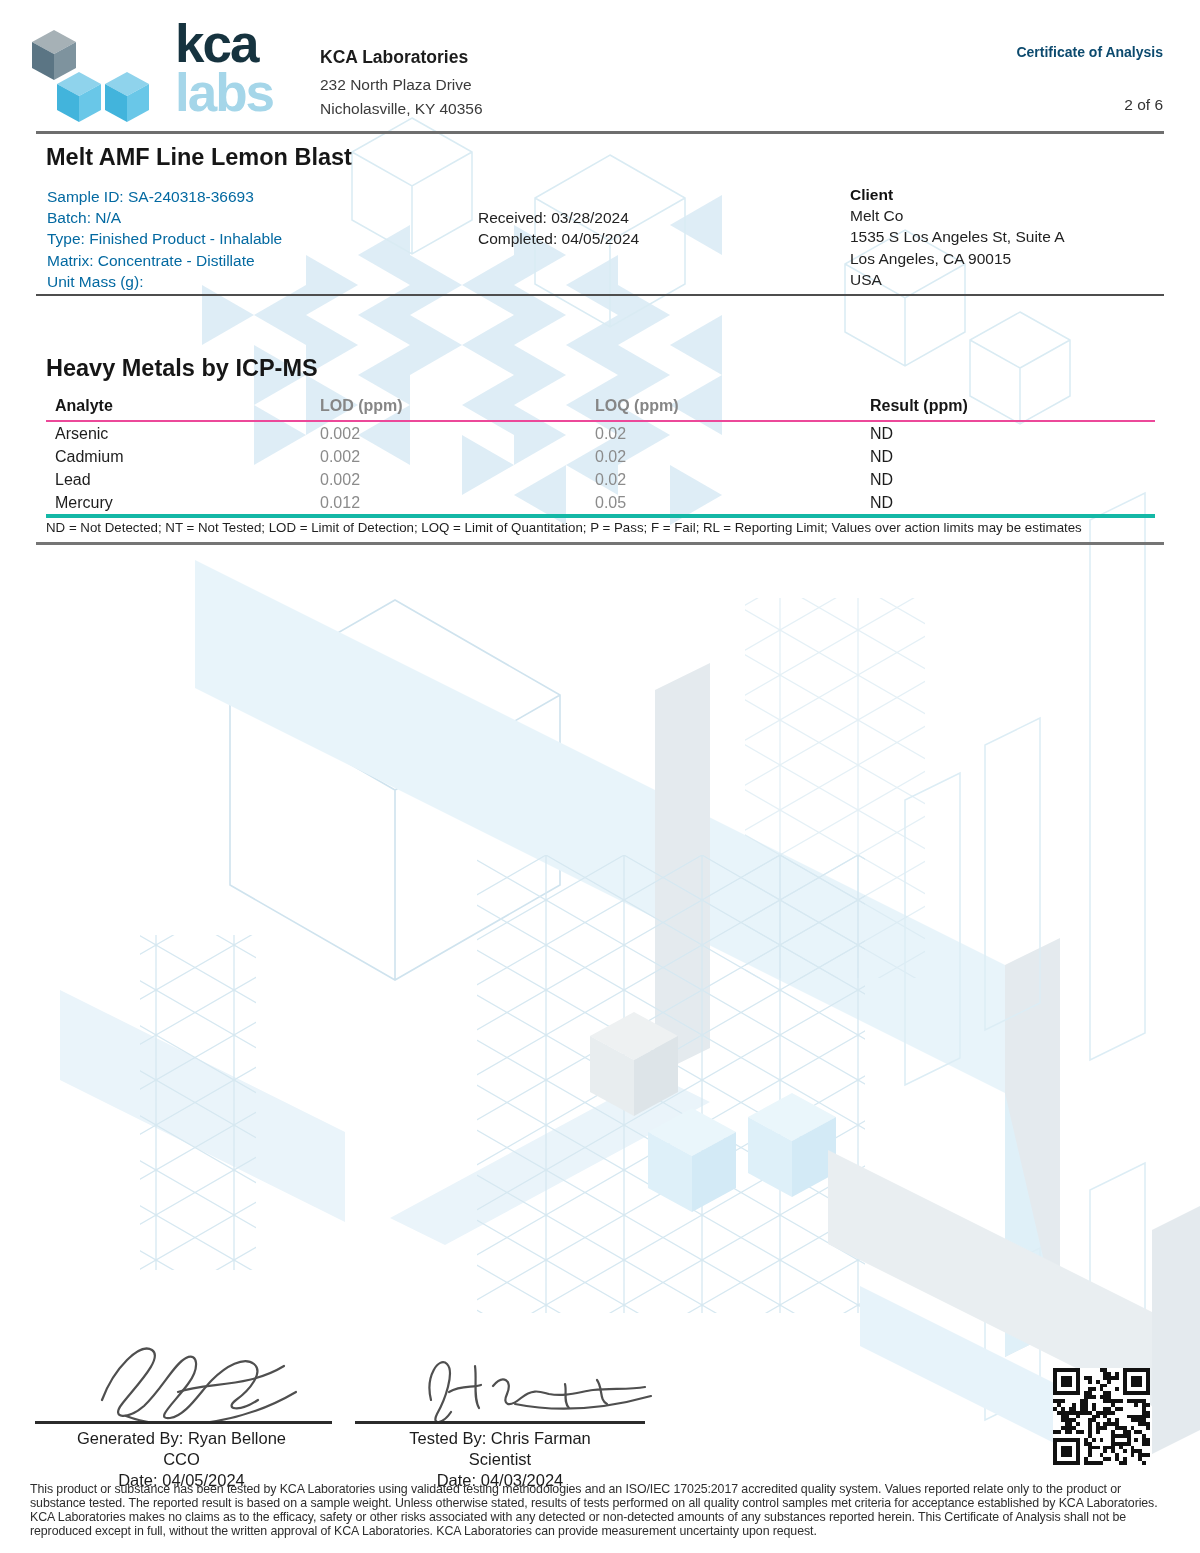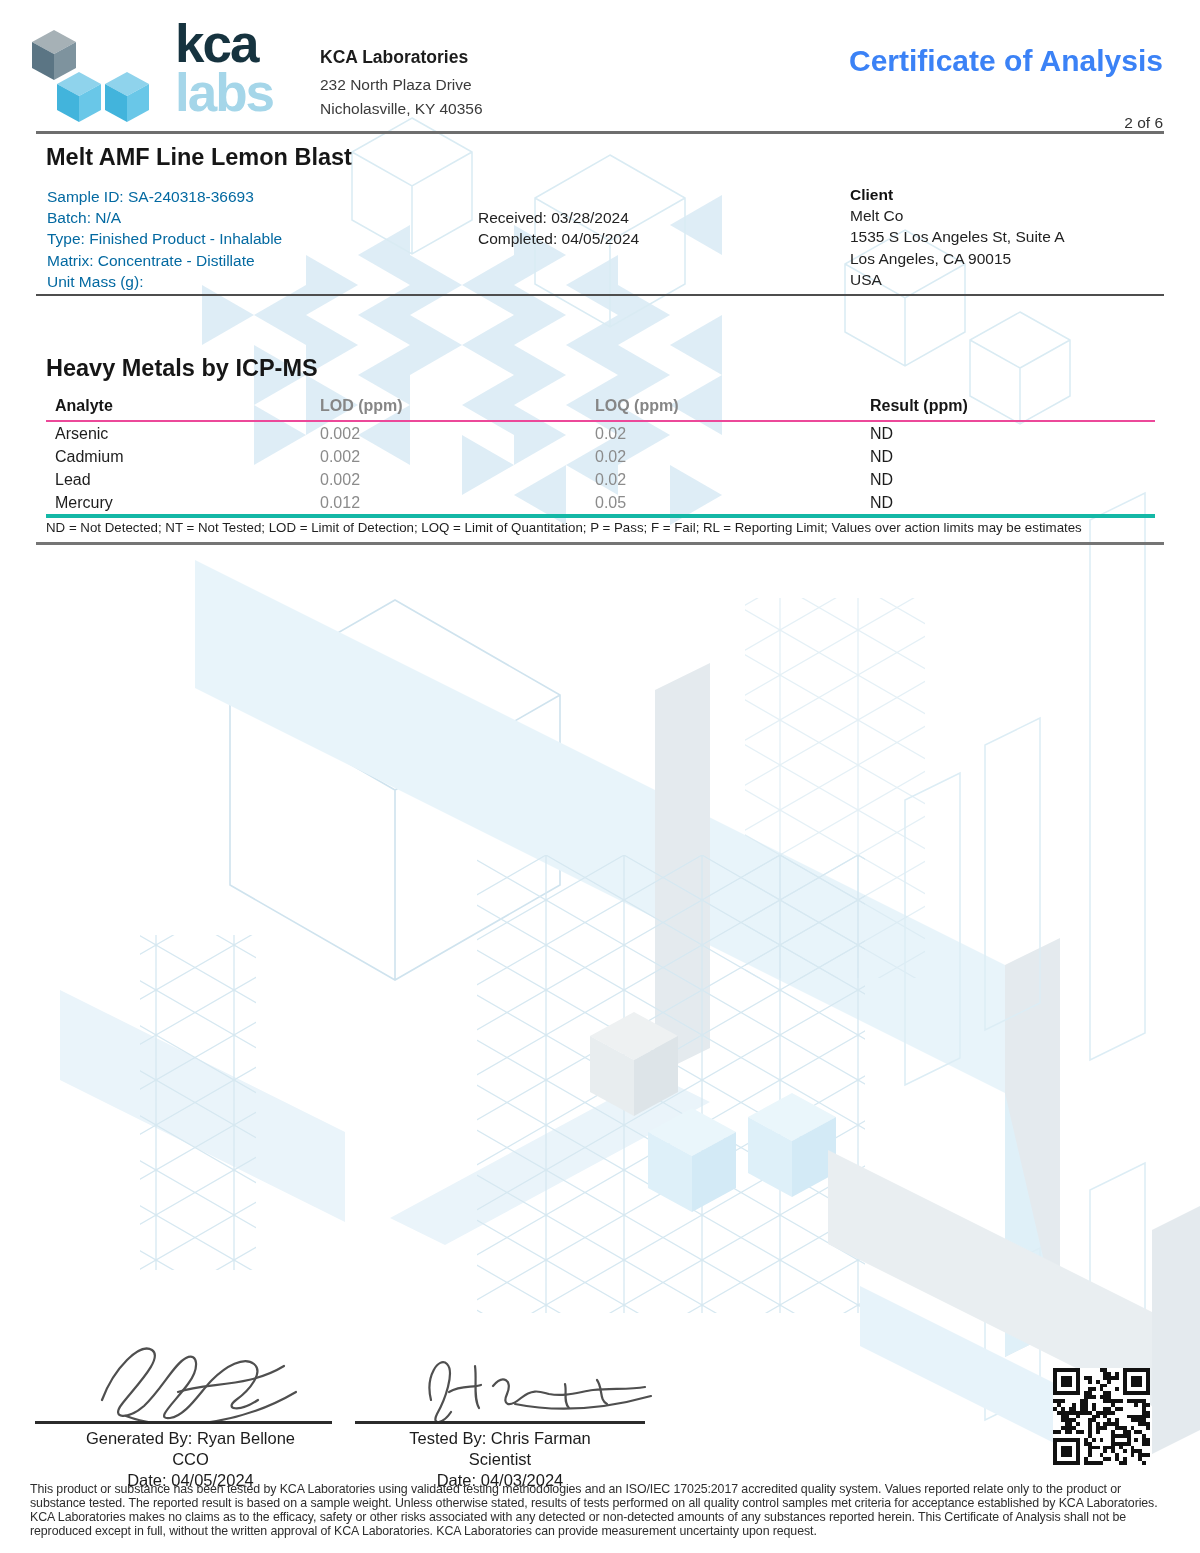--- a/index.html
+++ b/index.html
@@ -11,21 +11,21 @@
   
   .logo-wrap{position:absolute;left:32px;top:26px;width:260px;height:110px;}
   .logo-cubes{position:absolute;left:0;top:4px;}
   .logo-text{position:absolute;left:143px;top:-6px;font-weight:800;font-size:53px;line-height:0.92;letter-spacing:-2px;}
   .logo-kca{color:#16333f;}
   .logo-labs{color:#a5d6e9;}
   .lab-info{position:absolute;left:320px;top:44px;font-size:15.5px;color:#3b3b3b;line-height:1.5;}
   .lab-name{font-size:17.5px;font-weight:700;color:#1c1c1c;margin-bottom:3px;}
   .contact-info{position:absolute;left:535px;top:49px;font-size:15.5px;color:#3b3b3b;line-height:1.5;}
   .coa{position:absolute;right:37px;top:44px;text-align:right;}
-  .coa-title{font-size:30px;font-weight:700;color:#3b82f6;}
+  .coa-title{font-size:14px;font-weight:700;color:#0c4a6e;}
   .page-num{font-size:15.5px;color:#333;margin-top:36px;}
 
   .rule{position:absolute;left:36px;right:36px;background:#6e6e6e;}
   .rule-header{top:131px;height:3px;}
   .rule-sample{top:294px;height:2px;background:#4e4e4e;}
   .rule-results{top:542px;height:3px;background:#757575;}
 
   
   .sample-title{position:absolute;left:46px;top:144px;font-size:23.5px;font-weight:700;color:#161616;}
   .info-left{position:absolute;left:47px;top:186px;font-size:15.5px;line-height:1.37;color:#0369a1;}
@@ -43,21 +43,21 @@
   .hm-table tr:last-child td{border-bottom:4px solid #14b8a6;}
   .footnote{position:absolute;left:46px;top:520px;font-size:13.3px;color:#1f1f1f;}
 
   
   .sig-svg-left{position:absolute;left:88px;top:1340px;}
   .sig-svg-right{position:absolute;left:415px;top:1352px;}
   .sig-line{position:absolute;top:1421px;height:3px;background:#2b2b2b;}
   .sig-line-left{left:35px;width:297px;}
   .sig-line-right{left:355px;width:290px;}
   .sig-text{position:absolute;top:1428px;text-align:center;font-size:16.5px;line-height:1.27;color:#1c1c1c;}
-  .sig-text-left{left:42px;width:297px;}
+  .sig-text-left{left:33px;width:297px;}
   .sig-text-right{left:355px;width:290px;}
   .qr{position:absolute;left:1053px;top:1368px;}
   .disclaimer{position:absolute;left:30px;right:24px;top:1482px;font-size:12.4px;line-height:1.13;
               color:#2e2e2e;letter-spacing:-0.1px;text-align:left;margin:0;}
 </style>
 </head>
 <body>
 
 <div class="page">
 

